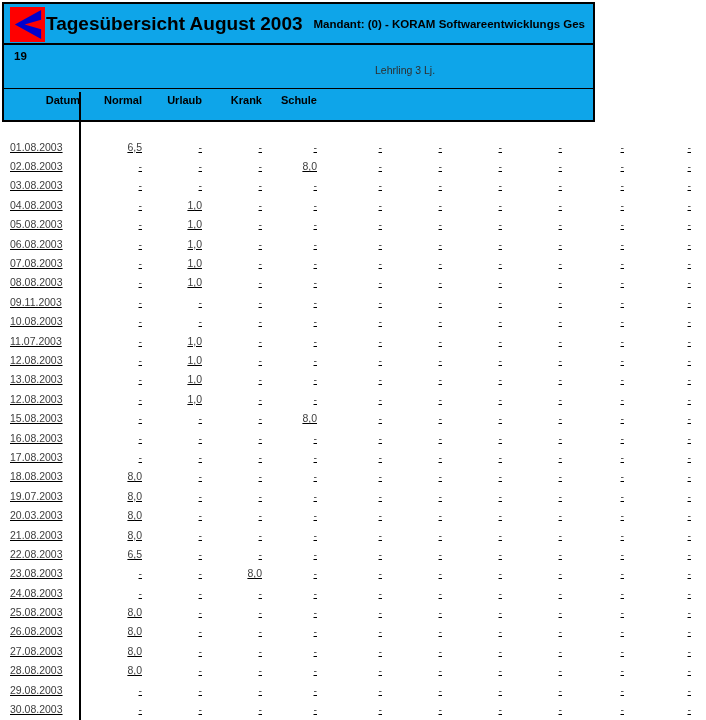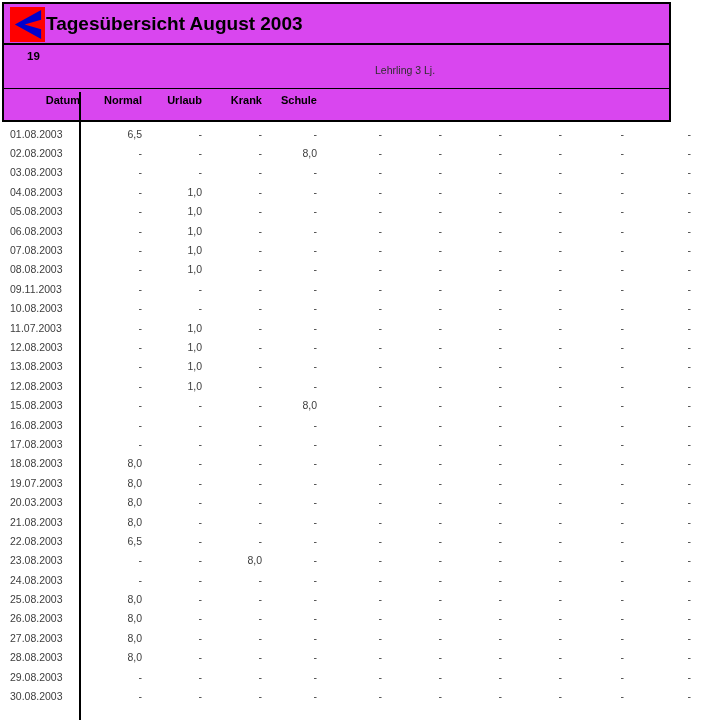--- a/index.html
+++ b/index.html
@@ -14,23 +14,23 @@
   .page { position: relative; width: 706px; height: 720px; background: #fff; }
 
   
   .vline {
     position: absolute; left: 79px; top: 90px; bottom: 0;
     width: 2px; background: #000; z-index: 5;
   }
 
   .header-block {
     margin-left: 2px; margin-top: 2px;
-    width: 669px;
+    width: 593px;
     border: 2px solid #000;
-    background: #d946ef;
+    background: #0ea5e9;
   }
 
   
   .title-bar {
     height: 41px;
     border-bottom: 2px solid #000;
     display: flex; align-items: center;
     position: relative;
   }
   .logo { position: absolute; left: 6px; top: 3px; width: 35px; height: 35px; }
@@ -42,40 +42,40 @@
     margin-left: auto; padding-right: 8px;
     font-size: 11.5px; font-weight: bold;
   }
 
   
   .employee-bar {
     height: 44px;
     border-bottom: 1px solid #000;
     position: relative;
   }
-  .emp-no { position: absolute; left: 23px; top: 5px; font-size: 11.5px; font-weight: bold; }
+  .emp-no { position: absolute; left: 10px; top: 5px; font-size: 11.5px; font-weight: bold; }
   .emp-block { position: absolute; left: 82px; top: 2px; }
   .emp-name { font-size: 12.5px; font-weight: bold; line-height: 15px; }
   .emp-street, .emp-city { font-size: 10.5px; line-height: 13px; color: #2e2e2e; }
   .emp-role { position: absolute; left: 371px; top: 19px; font-size: 10.5px; color: #2e2e2e; }
 
   
   .colheader-row {
     height: 31px;
     display: grid;
     grid-template-columns: 76px 70px 60px 60px 55px 65px 60px 60px 60px 62px 65px;
     align-items: start;
     padding-top: 5px;
     font-size: 11px; font-weight: bold;
   }
   .colheader-row .date { padding-left: 8px; text-align: right; }
   .colheader-row .val { padding-right: 8px; text-align: right; }
 
   
-  .table-body { padding-top: 2px; }
+  .table-body { padding-top: 15px; text-decoration: underline; }
   .row {
     display: grid;
     grid-template-columns: 78px 70px 60px 60px 55px 65px 60px 60px 60px 62px 67px;
     height: 19.4px;
     align-items: center;
     margin-left: 2px;
   }
   .row .cell { font-size: 10.5px; color: #3d3d3d; white-space: nowrap; }
   .row .date { padding-left: 8px; text-align: left; }
   .row .val { padding-right: 8px; text-align: right; }
@@ -90,20 +90,21 @@
   <div class="header-block">
 
     <div class="title-bar">
       <div class="logo">
         <svg width="35" height="35" viewBox="0 0 36 36" xmlns="http://www.w3.org/2000/svg">
           <rect x="0" y="0" width="36" height="36" fill="#FF0000"></rect>
           <polygon points="32,3 5,18 32,33 32,23 15,18 32,13" fill="#0000CD"></polygon>
         </svg>
       </div>
       <div class="title">Tagesübersicht August 2003</div>
+      <div class="mandant">Mandant: (0) - KORAM Softwareentwicklungs Ges</div>
     </div>
 
     <div class="employee-bar">
       <div class="emp-no">19</div>
       <div class="emp-role">Lehrling 3 Lj.</div>
     </div>
 
     <div class="colheader-row">
       <div class="date">Datum</div>
 

